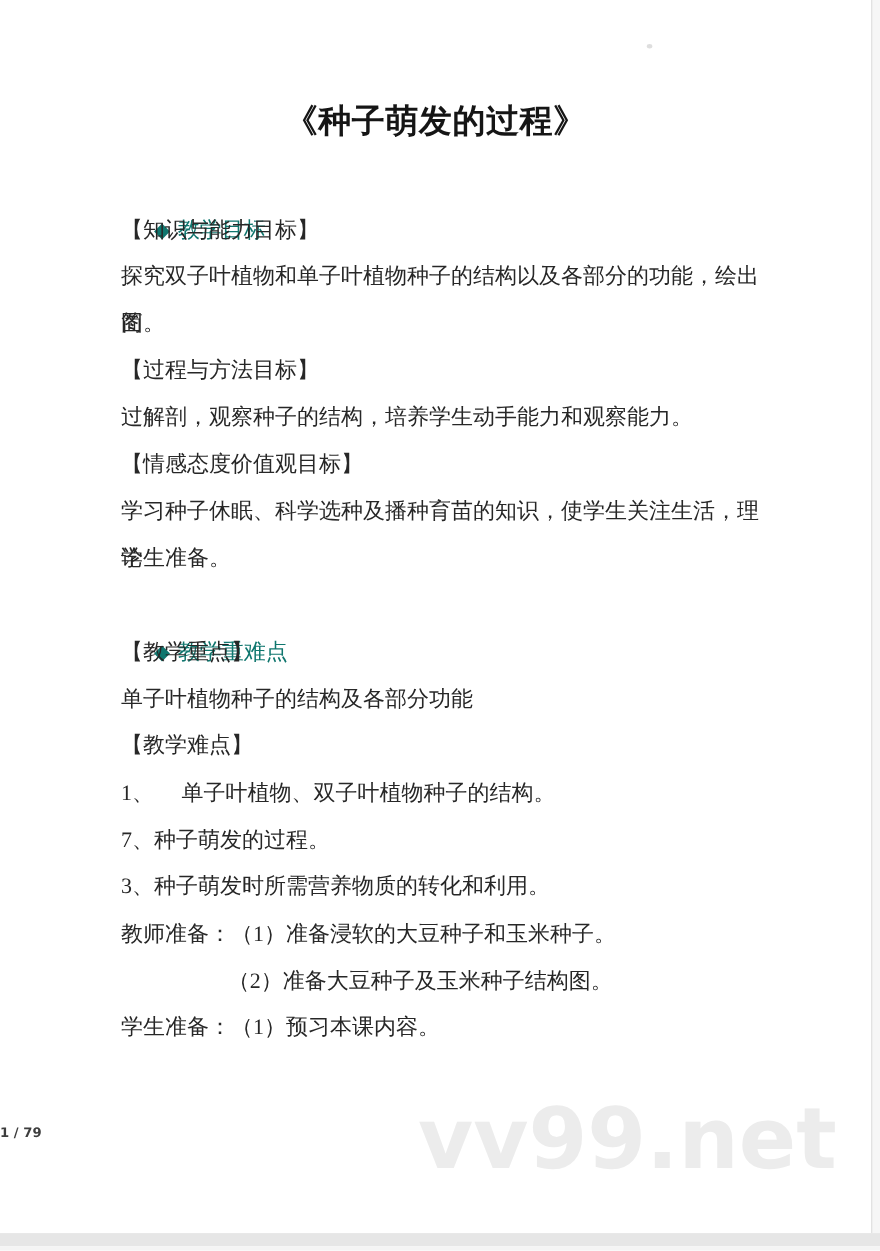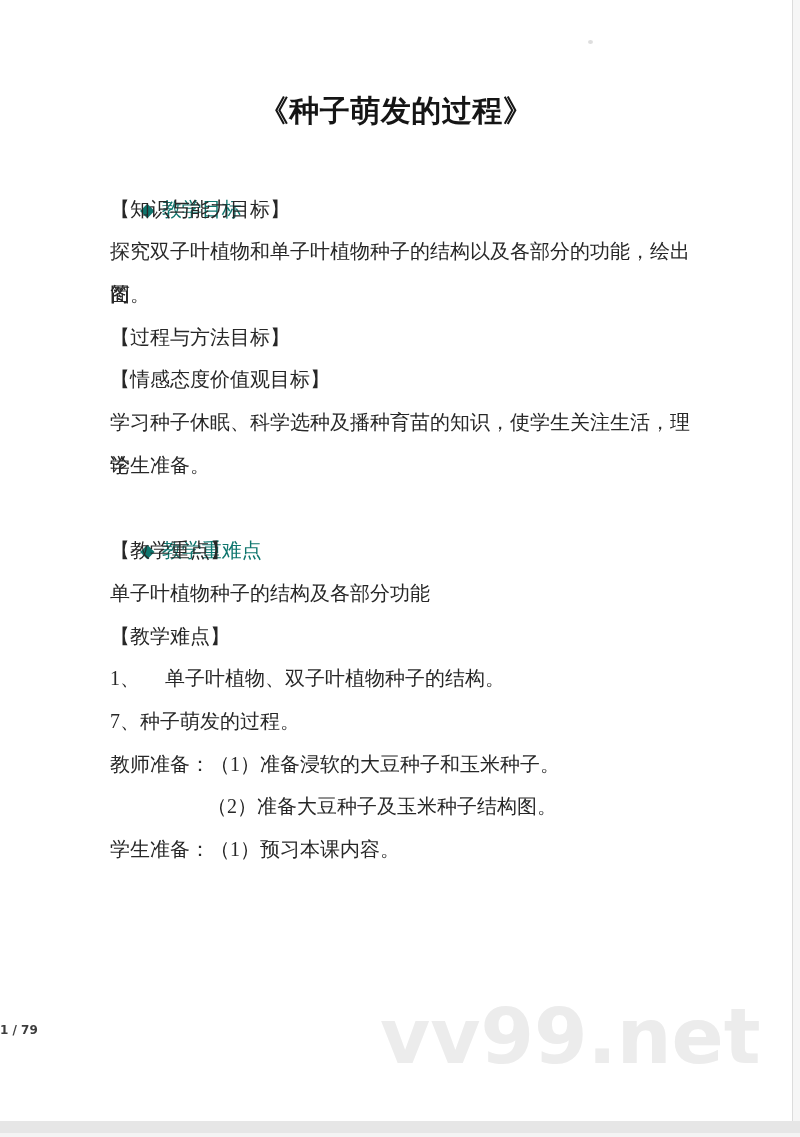--- a/index.html
+++ b/index.html
@@ -125,31 +125,33 @@
   <h1 class="doc-title" style="margin:0;">《种子萌发的过程》</h1>
 
   <div class="content">
     <div class="line h">
       <span class="bullet">◆</span><span>教学目标</span>
     </div>
     <div class="line">【知识与能力目标】</div>
     <div class="line">探究双子叶植物和单子叶植物种子的结构以及各部分的功能，绘出简</div>
     <div class="line">图。</div>
     <div class="line">【过程与方法目标】</div>
+    <div class="line">过解剖，观察种子的结构，培养学生动手能力和观察能力。</div>
     <div class="line">【情感态度价值观目标】</div>
     <div class="line">学习种子休眠、科学选种及播种育苗的知识，使学生关注生活，理论</div>
     <div class="line">学生准备。</div>
     <div class="line h">
       <span class="bullet">◆</span><span>教学重难点</span>
     </div>
     <div class="line">【教学重点】</div>
     <div class="line">单子叶植物种子的结构及各部分功能</div>
     <div class="line">【教学难点】</div>
     <div class="line">1、　 单子叶植物、双子叶植物种子的结构。</div>
     <div class="line">7、种子萌发的过程。</div>
+    <div class="line">3、种子萌发时所需营养物质的转化和利用。</div>
     <div class="line">教师准备：（1）准备浸软的大豆种子和玉米种子。</div>
     <div class="line indent">（2）准备大豆种子及玉米种子结构图。</div>
     <div class="line">学生准备：（1）预习本课内容。</div>
   </div>
 
   <div class="page-number">1 / 79</div>
 </div>
 
 <div class="right-gutter"></div>
 <div class="page-gap"></div>

